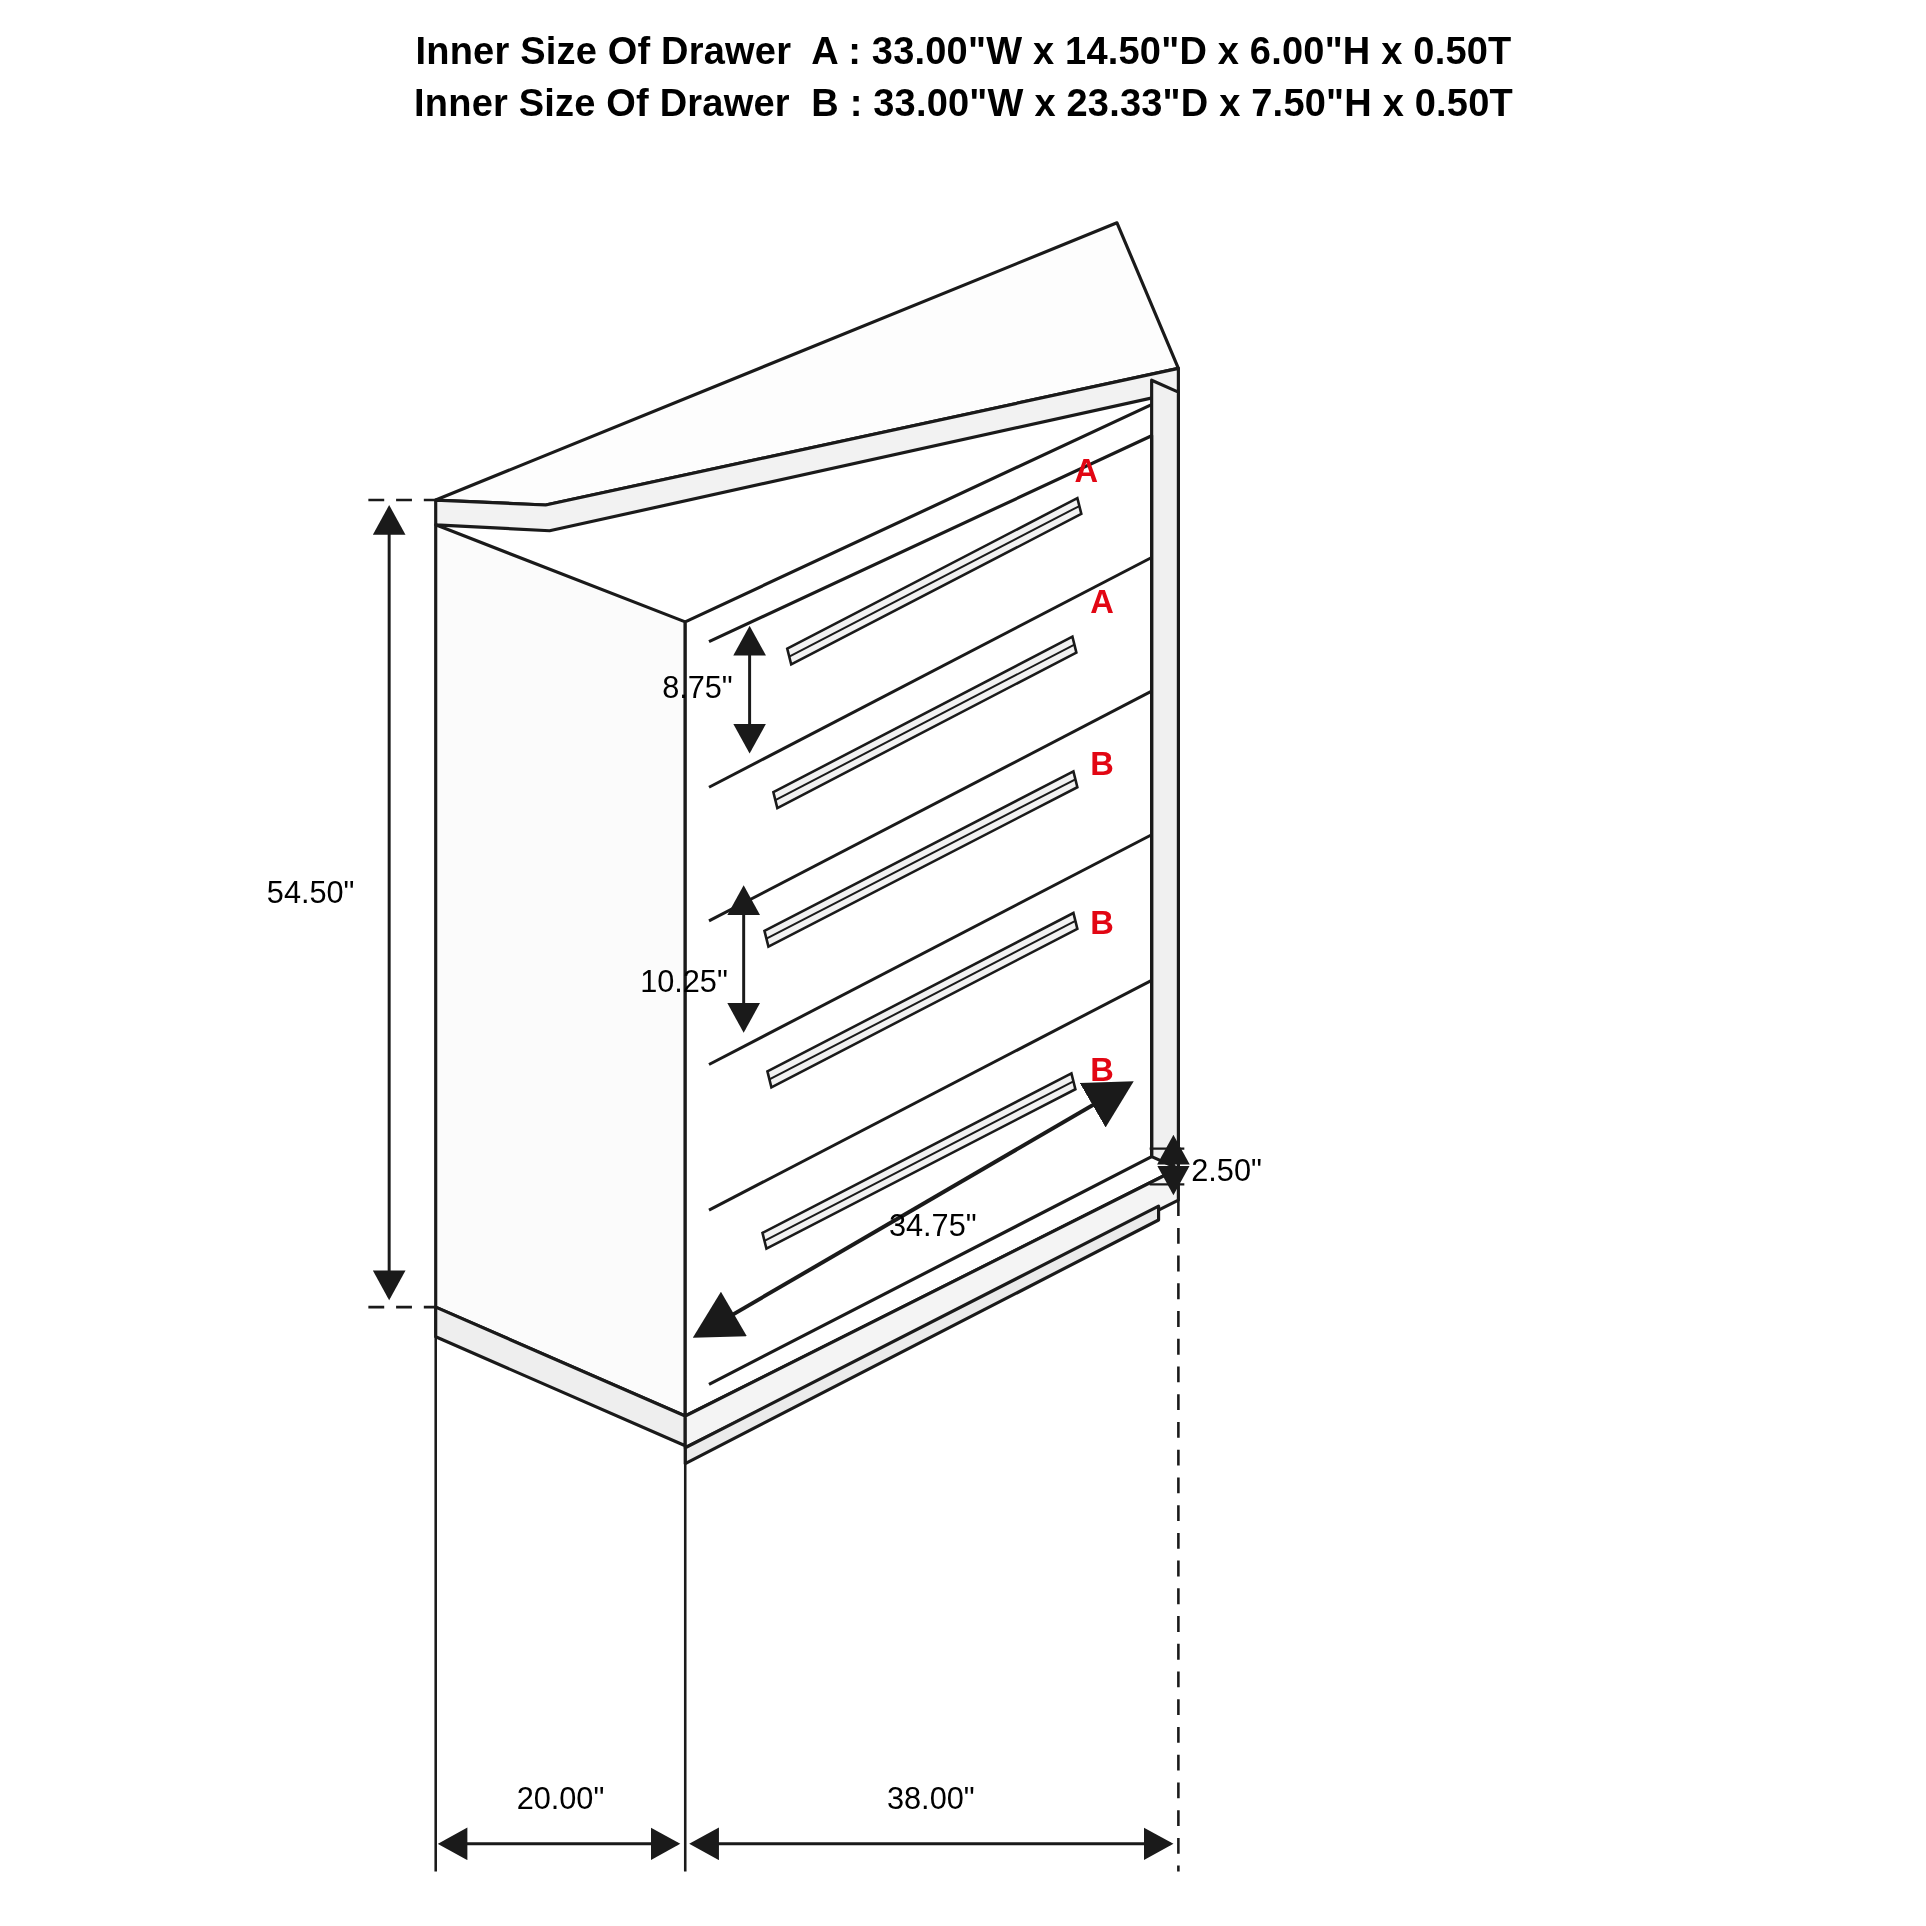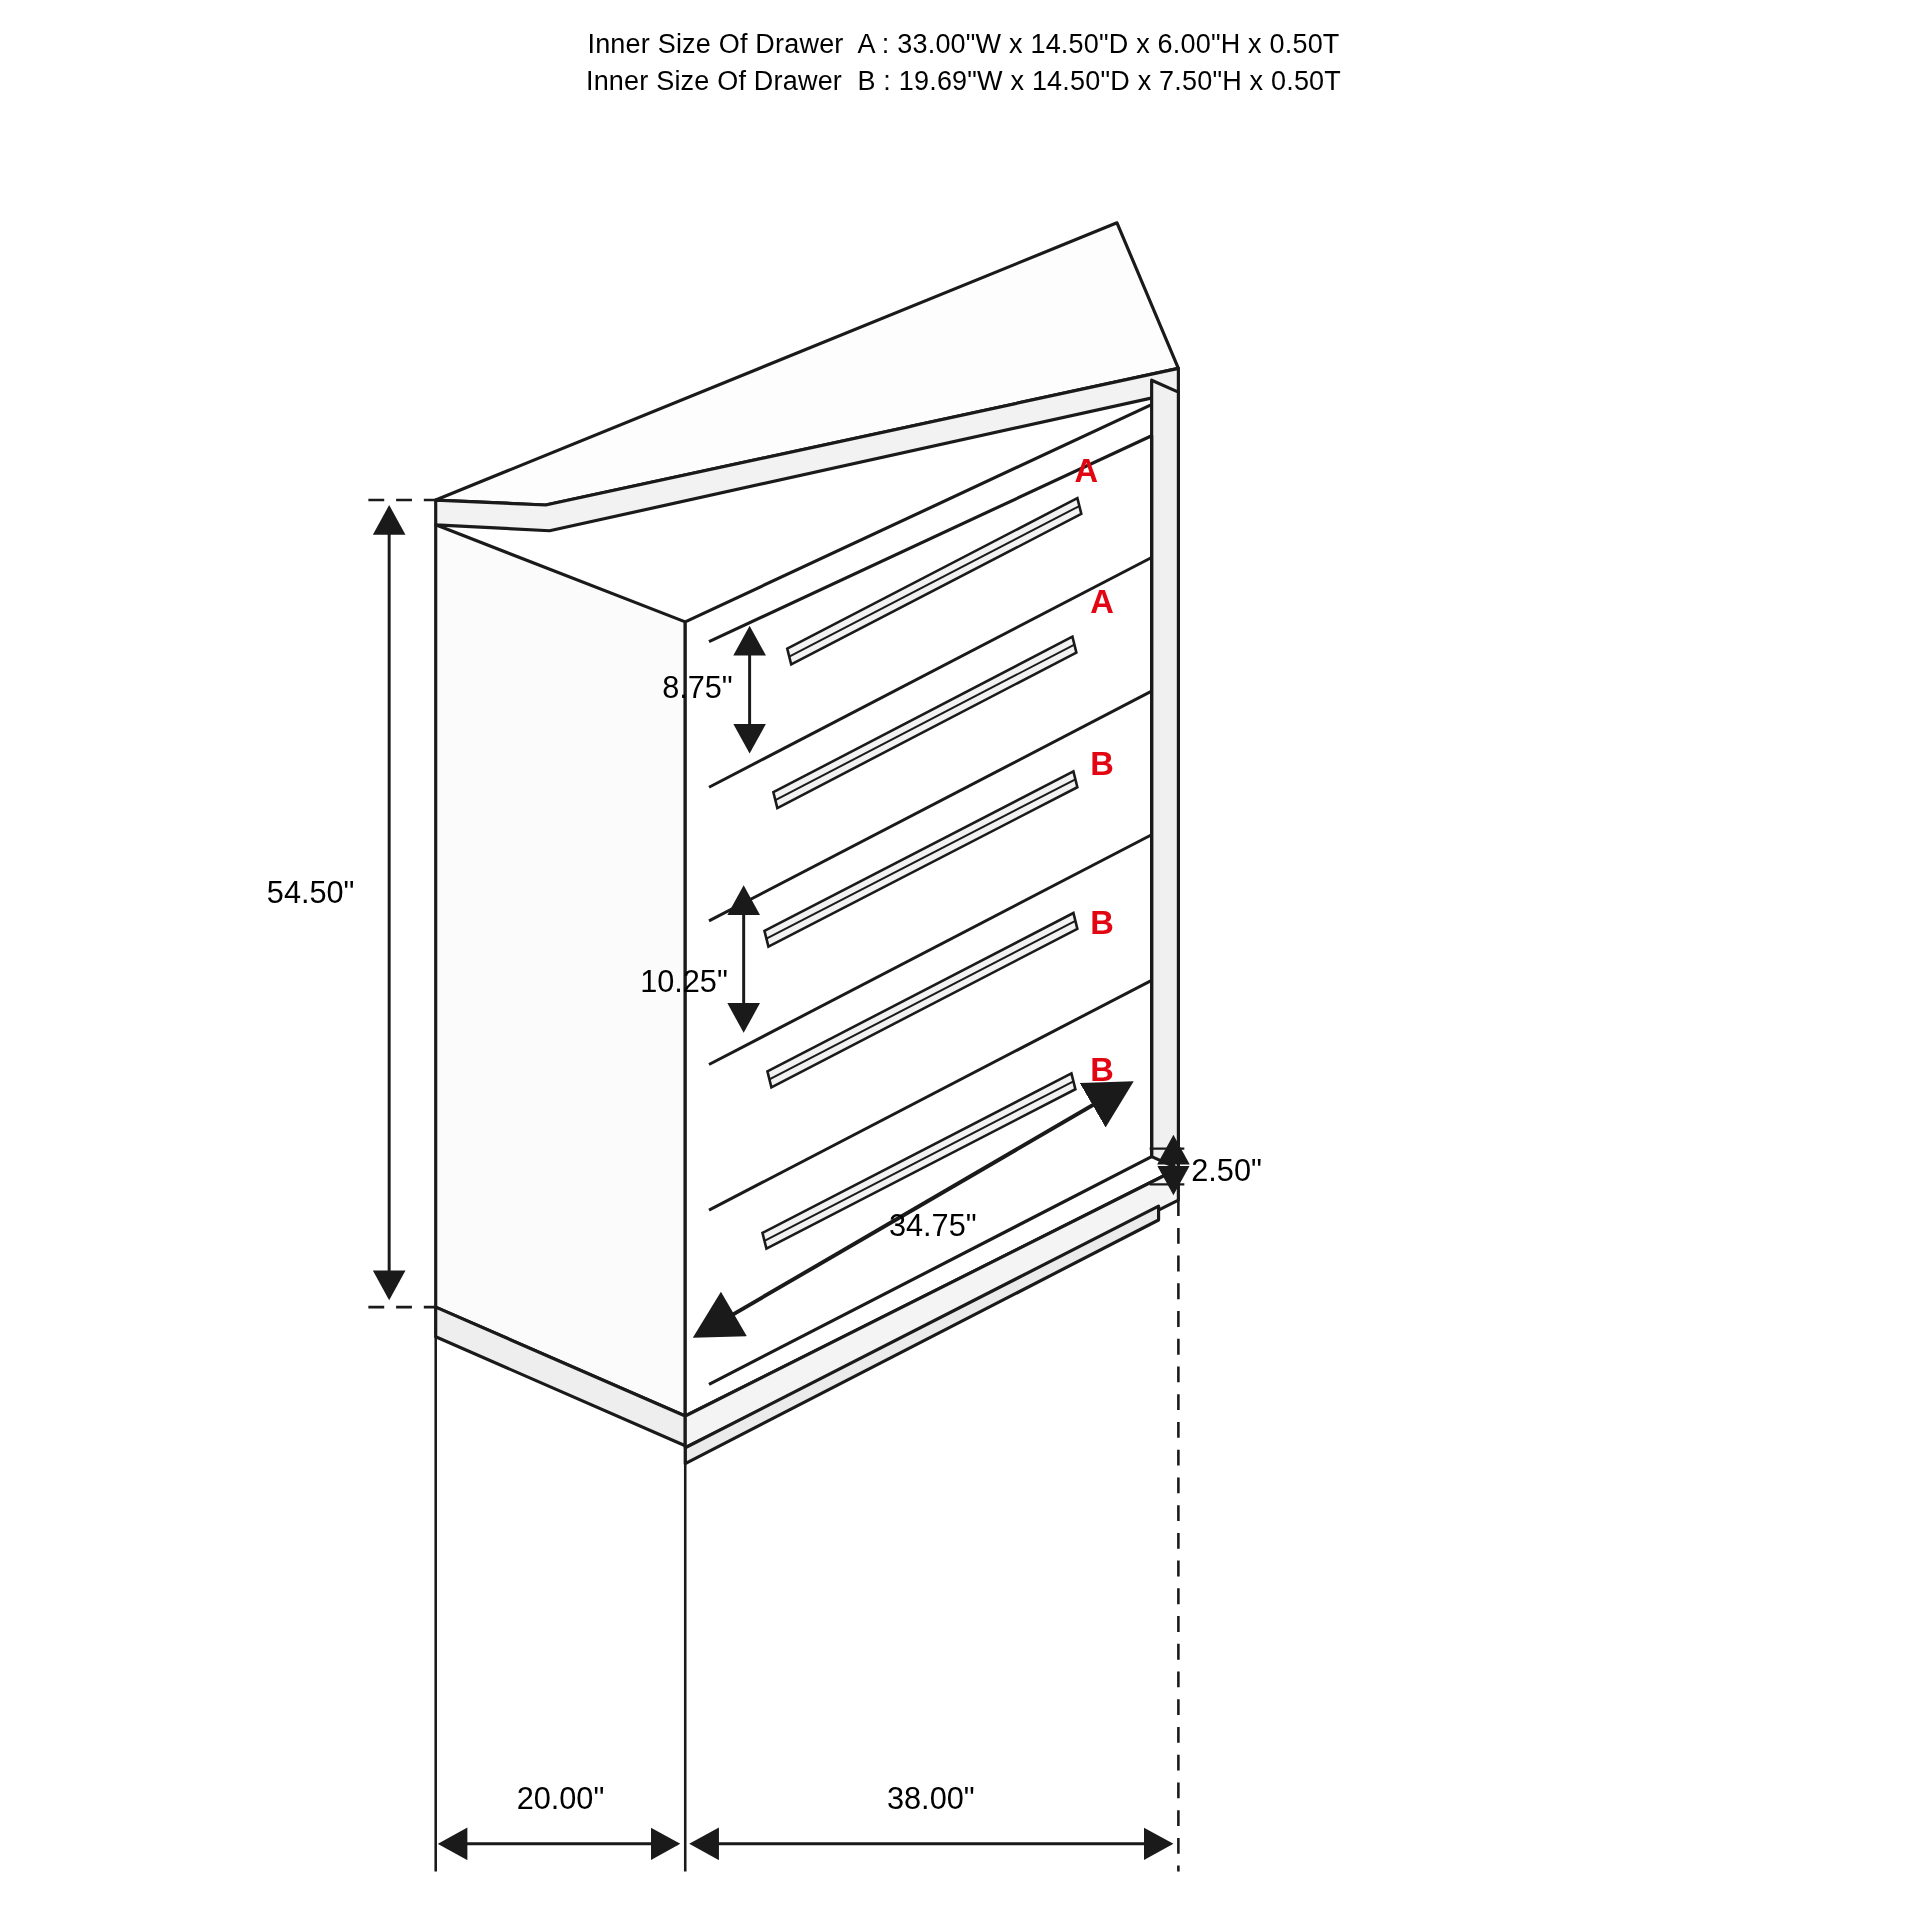--- a/index.html
+++ b/index.html
@@ -22,22 +22,22 @@
   }
   .header-block {
     position: absolute;
     top: 26px;
     left: 0;
     width: 1927px;
     text-align: center;
     line-height: 1.36;
   }
   .header-line {
-    font-size: 27px;
-    font-weight: normal;
+    font-size: 38px;
+    font-weight: bold;
     letter-spacing: 0.2px;
     white-space: pre;
   }
   svg.diagram {
     position: absolute;
     top: 0;
     left: 0;
     width: 1927px;
     height: 1927px;
   }
@@ -53,21 +53,21 @@
     fill: #e20613;
   }
 </style>
 </head>
 <body>
 
 <div id="stage">
 
   <div class="header-block">
     <div class="header-line">Inner Size Of Drawer  A : 33.00"W x 14.50"D x 6.00"H x 0.50T</div>
-    <div class="header-line">Inner Size Of Drawer  B : 19.69"W x 14.50"D x 7.50"H x 0.50T</div>
+    <div class="header-line">Inner Size Of Drawer  B : 33.00"W x 23.33"D x 7.50"H x 0.50T</div>
   </div>
 
   <svg class="diagram" viewBox="0 0 1946 1946">
     <defs>
       <marker id="arrHead" markerWidth="11" markerHeight="11" refX="9" refY="5.5" orient="auto">
         <path d="M0,0 L10,5.5 L0,11 z" fill="#1a1a1a"></path>
       </marker>
       <marker id="arrTail" markerWidth="11" markerHeight="11" refX="2" refY="5.5" orient="auto">
         <path d="M10,0 L0,5.5 L10,11 z" fill="#1a1a1a"></path>
       </marker>

